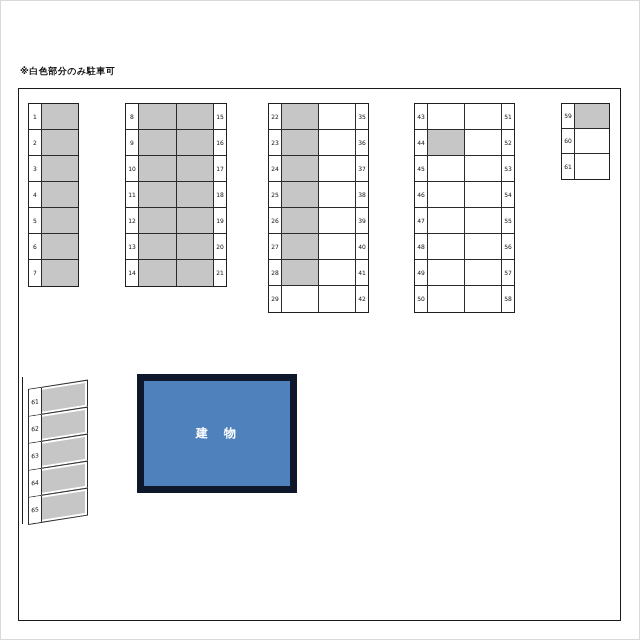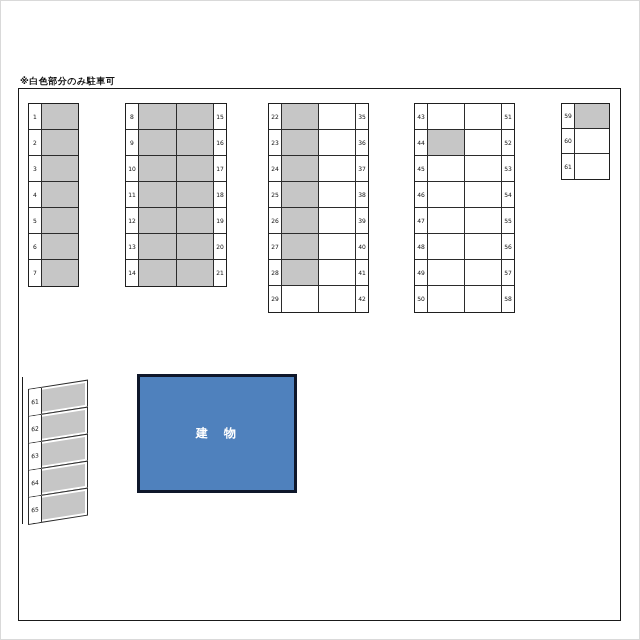--- a/index.html
+++ b/index.html
@@ -2,21 +2,21 @@
 <html><head>
 <meta charset="utf-8">
 <style>
   html,body{margin:0;padding:0;}
   body{
     width:640px;height:640px;position:relative;background:#ffffff;
     font-family:"DejaVu Sans","Liberation Sans",sans-serif;overflow:hidden;
   }
   .image-frame{position:absolute;inset:0;border:1px solid #d9d9d9;pointer-events:none;}
   .note{
-    position:absolute;left:20px;top:75px;font-size:9px;font-weight:bold;color:#111;
+    position:absolute;left:20px;top:65px;font-size:9px;font-weight:bold;color:#111;
     letter-spacing:.5px;white-space:nowrap;
   }
   .lot-border{
     position:absolute;left:18px;top:88px;width:601px;height:531px;
     border:1.5px solid #1a1a1a;background:#ffffff;
   }
   .pblock{position:absolute;border:1px solid #1f1f1f;background:#fff;box-sizing:border-box;}
   .prow{display:flex;height:26px;box-sizing:border-box;border-bottom:1px solid #2b2b2b;}
   .prow:last-child{border-bottom:none;}
   .lbl{
@@ -44,21 +44,21 @@
   }
   #block-f .prow{height:28px;border:1px solid #2b2b2b;background:#fff;}
   #block-f .prow + .prow{margin-top:-1px;}
   #block-f .cell{margin:2px 2px 2px 0;}
   .boundary-line{
     position:absolute;left:22px;top:377px;width:0;height:147px;
     border-left:1.5px solid #1a1a1a;
   }
   .building{
     position:absolute;left:137px;top:374px;width:160px;height:119px;
-    background:#4f81bd;border:3px solid #0f172a;box-sizing:border-box;
+    background:#4f81bd;border:7px solid #0f172a;box-sizing:border-box;
     display:flex;align-items:center;justify-content:center;
   }
   .building-label{
     color:#ffffff;font-size:12px;font-weight:bold;letter-spacing:2px;
   }
 </style>
 </head>
 <body>
 
 <div class="image-frame"></div>

